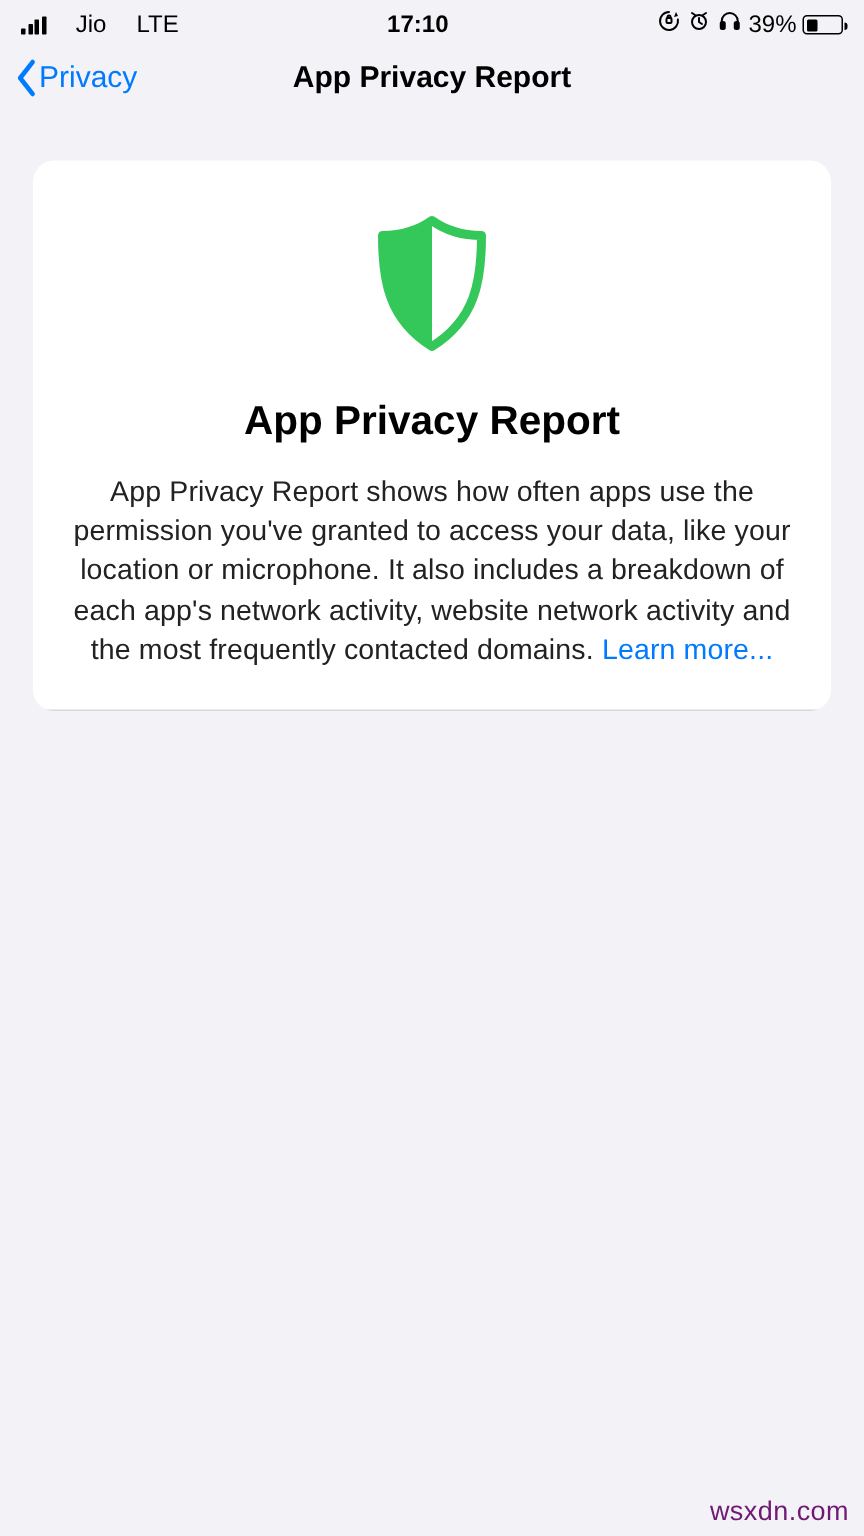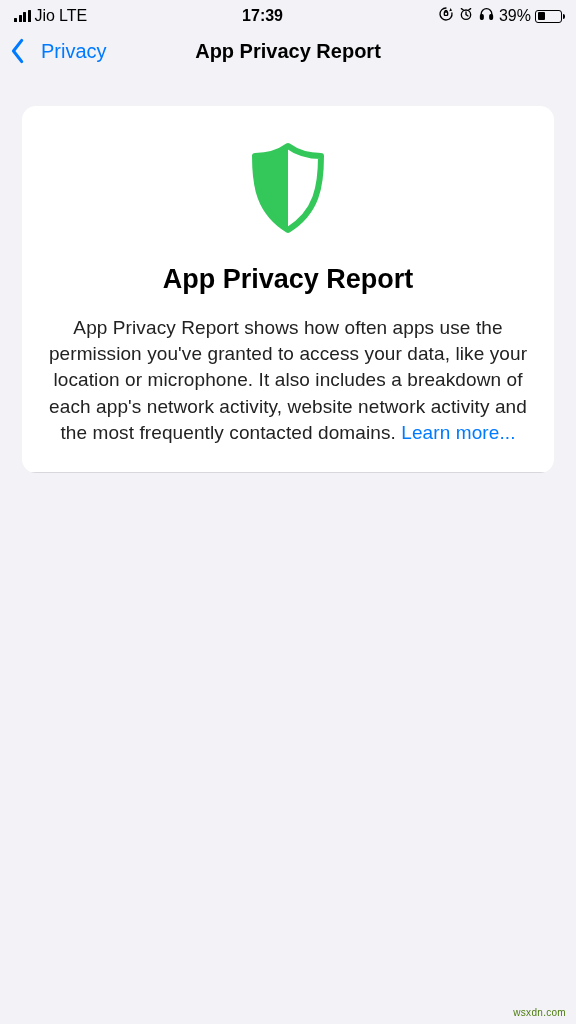--- a/index.html
+++ b/index.html
@@ -13,76 +13,76 @@
     }
     .status-bar {
       display: flex;
       justify-content: space-between;
       align-items: center;
       padding: 6px 14px 2px 14px;
       font-size: 16px;
       font-weight: 500;
       color: #000;
     }
-    .status-left { display: flex; align-items: center; gap: 4px; }
+    .status-left { display: flex; align-items: center; gap: 20px; }
     .status-right { display: flex; align-items: center; gap: 4px; }
     .signal-bars { display: flex; align-items: flex-end; gap: 1.5px; height: 12px; }
     .signal-bars span { width: 3px; background: #000; border-radius: 0.5px; }
     .signal-bars span:nth-child(1){height:4px;} .signal-bars span:nth-child(2){height:7px;}
     .signal-bars span:nth-child(3){height:10px;} .signal-bars span:nth-child(4){height:12px;}
     .battery-shell {
       width: 27px; height: 13px; border: 1.4px solid #000; border-radius: 3px;
       position: relative; display: inline-block;
     }
     .battery-shell::after {
       content:''; position:absolute; right:-4px; top:3.5px; width:2.5px; height:5px;
       background:#000; border-radius:0 2px 2px 0;
     }
     .battery-fill { position:absolute; left:1.5px; top:1.5px; bottom:1.5px; width:28%; background:#000; border-radius:1px;}
     .nav-bar {
       display: flex; align-items: center; padding: 10px 8px 12px 8px; position: relative;
     }
-    .back-btn { display:flex; align-items:center; color:#007aff; font-size:20px; gap:15px;}
+    .back-btn { display:flex; align-items:center; color:#007aff; font-size:20px; gap:0px;}
     .back-chevron { width:18px; height:26px; }
     .nav-title {
       position:absolute; left:0; right:0; text-align:center; font-size:20px; font-weight:600; color:#000;
       pointer-events:none;
     }
     .content { padding: 30px 22px 0 22px; }
     .card {
       background:#fff; border-radius:14px; overflow:hidden;
     }
     .card-body { padding: 36px 22px 26px 22px; text-align:center; }
     .shield-wrap { display:flex; justify-content:center; margin-bottom:30px;}
     .card-title { font-size:27px; font-weight:700; color:#000; margin-bottom:20px;}
     .card-desc { font-size:19px; line-height:1.38; color:#222; letter-spacing:0.1px;}
     .learn-link { color:#007aff;text-align:right; }
     .card-divider { height:1px; background:#d8d8dc; }
     .card-action {
       text-align:center; padding:18px 10px 20px 10px; color:#007aff; font-size:20px;
     }
     .watermark {
-      position:absolute; bottom:6px; right:10px; font-size:10px; color:#4d7c0f; letter-spacing:0.3px;
+      position:absolute; bottom:6px; right:10px; font-size:18px; color:#701a75; letter-spacing:0.3px;
     }
   </style>
 </head>
 <body>
 
 <div class="status-bar">
   <div class="status-left">
     <div class="signal-bars">
       <span></span>
         <span></span>
         <span></span>
         <span></span>
     </div>
     <span>Jio</span>
     <span>LTE</span>
   </div>
-  <div style="font-weight:600;">17:39</div>
+  <div style="font-weight:600;">17:10</div>
   <div class="status-right">
     <span>
       <svg width="16" height="16" viewBox="0 0 24 24" fill="none" stroke="#000" stroke-width="2">
         <path d="M12 3a9 9 0 1 0 8.9 7.5" stroke-linecap="round"></path>
         <path d="M19 3l2 4-4 1" fill="#000" stroke="none"></path>
         <rect x="9.5" y="9" width="5" height="5" rx="1" fill="none"></rect>
         <path d="M10.5 9V8a1.5 1.5 0 1 1 3 0v1"></path>
       </svg>
     </span>
     <span>

